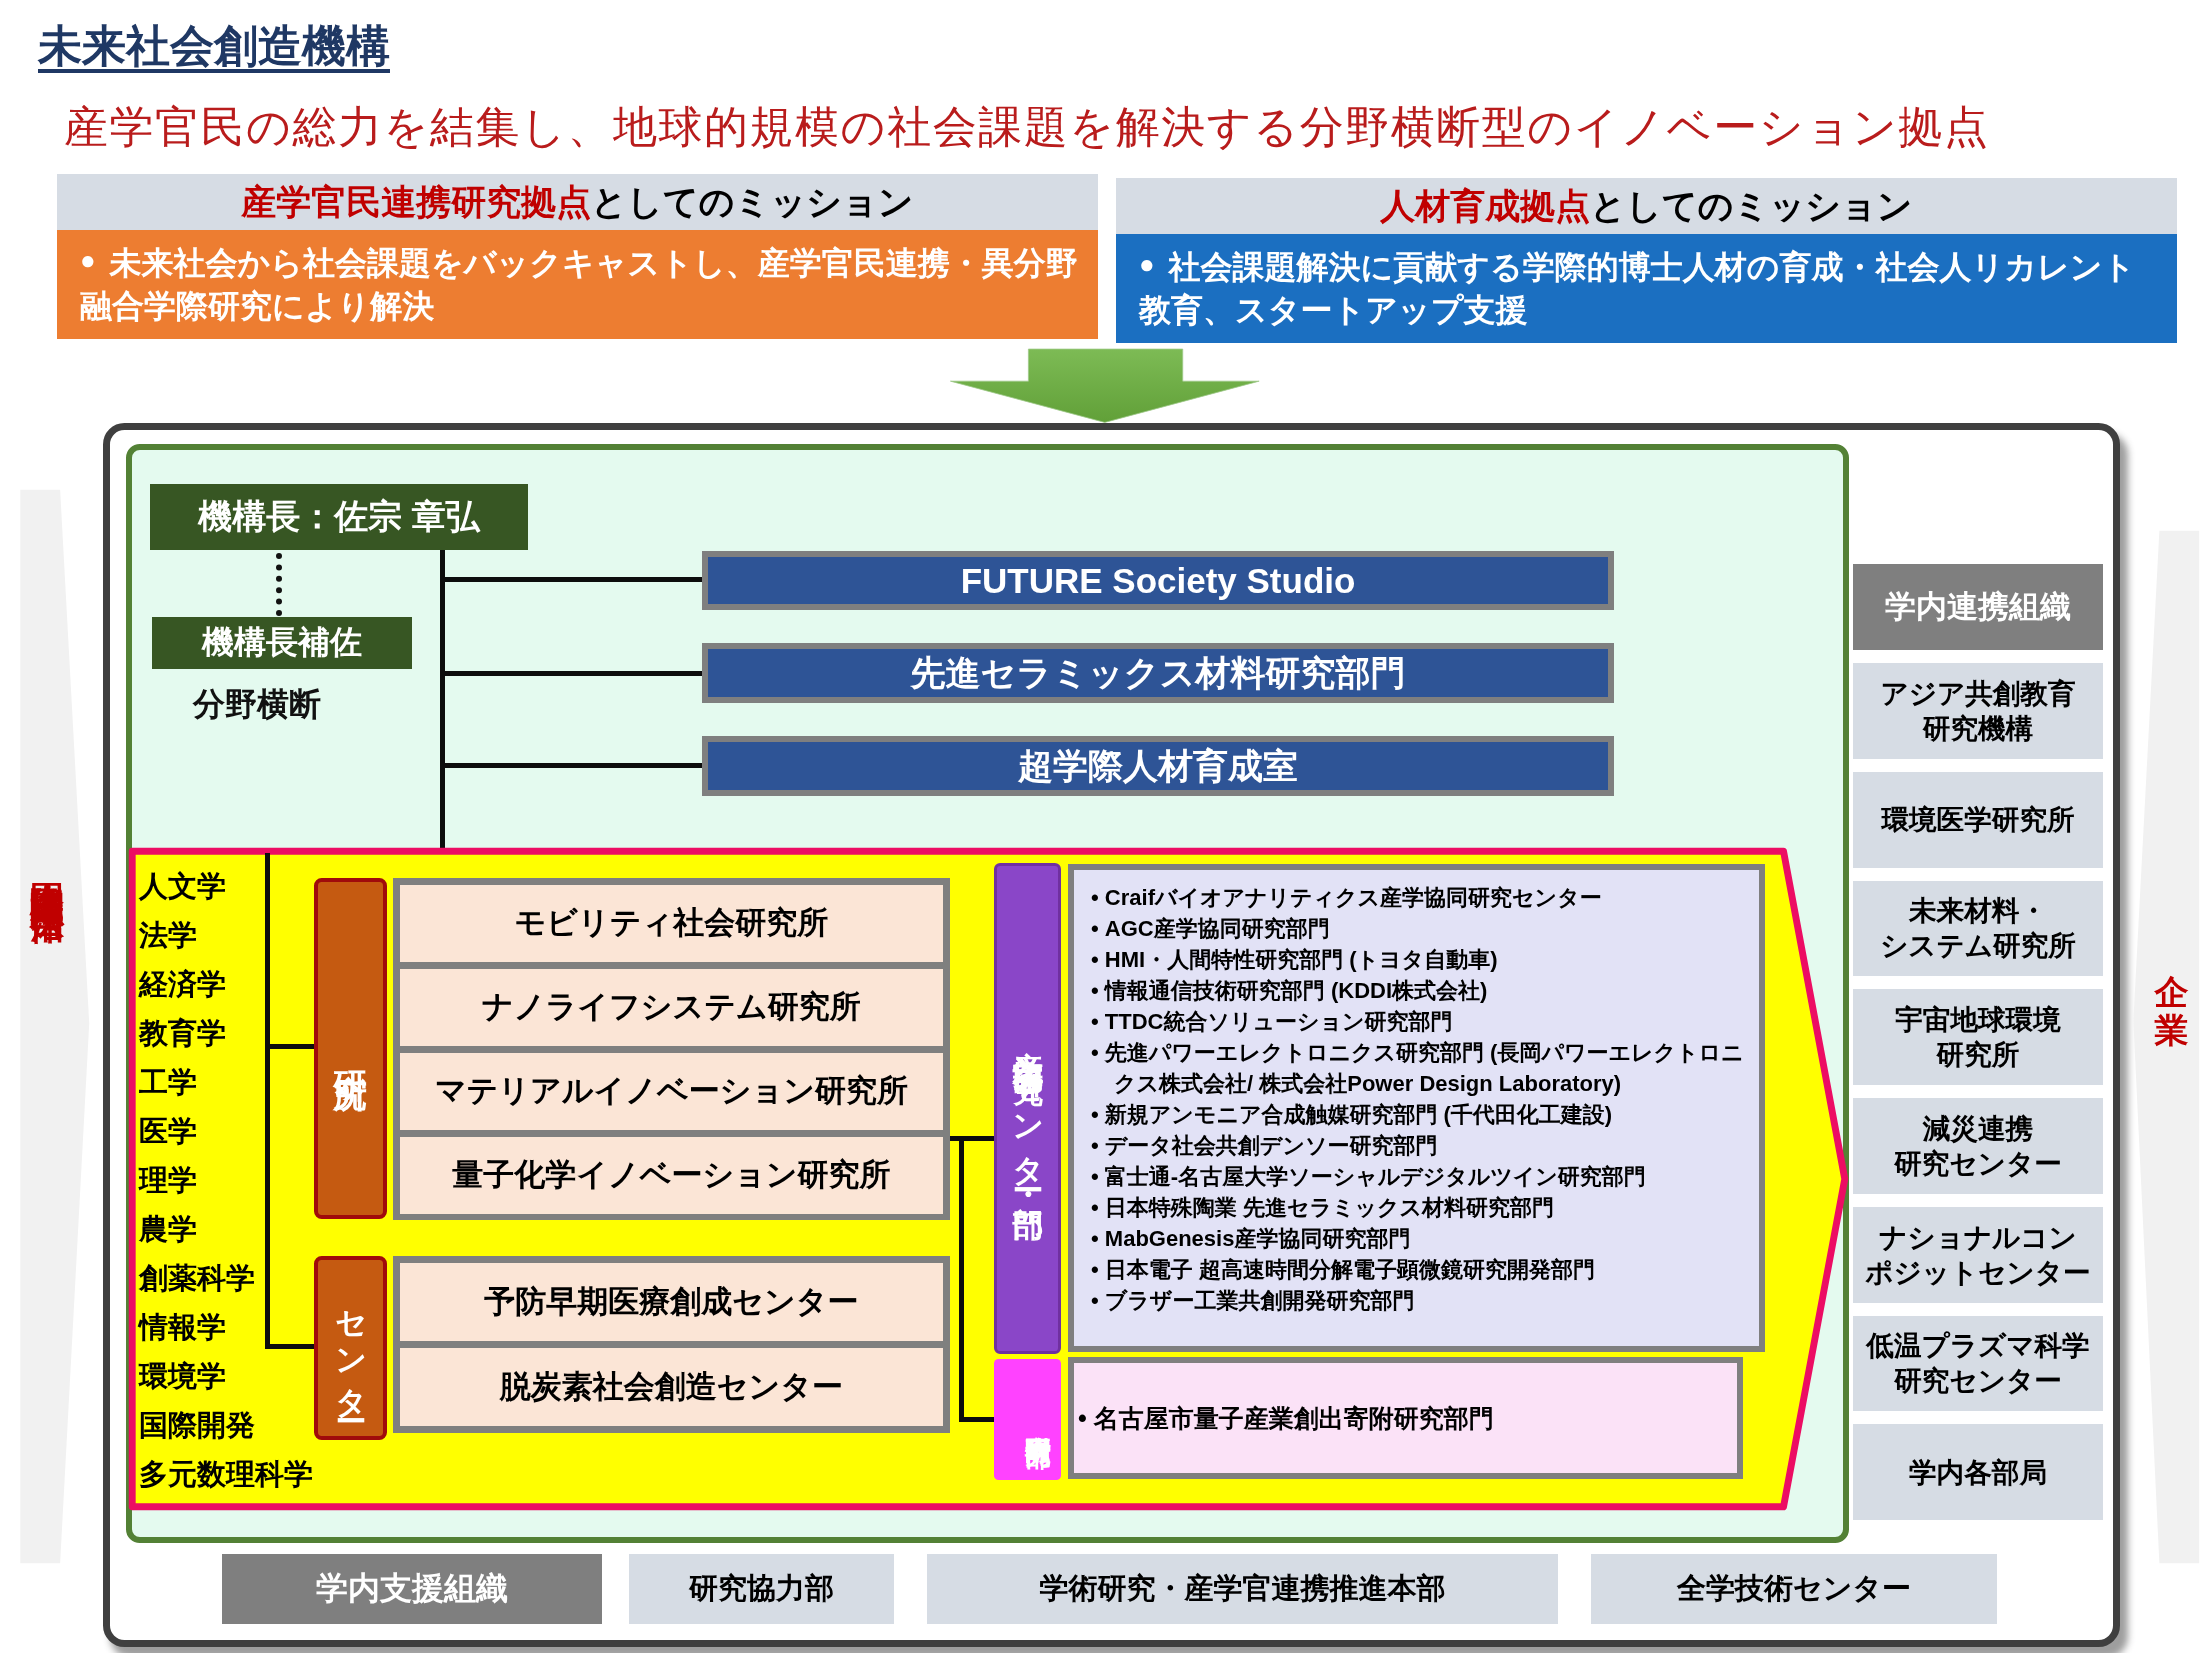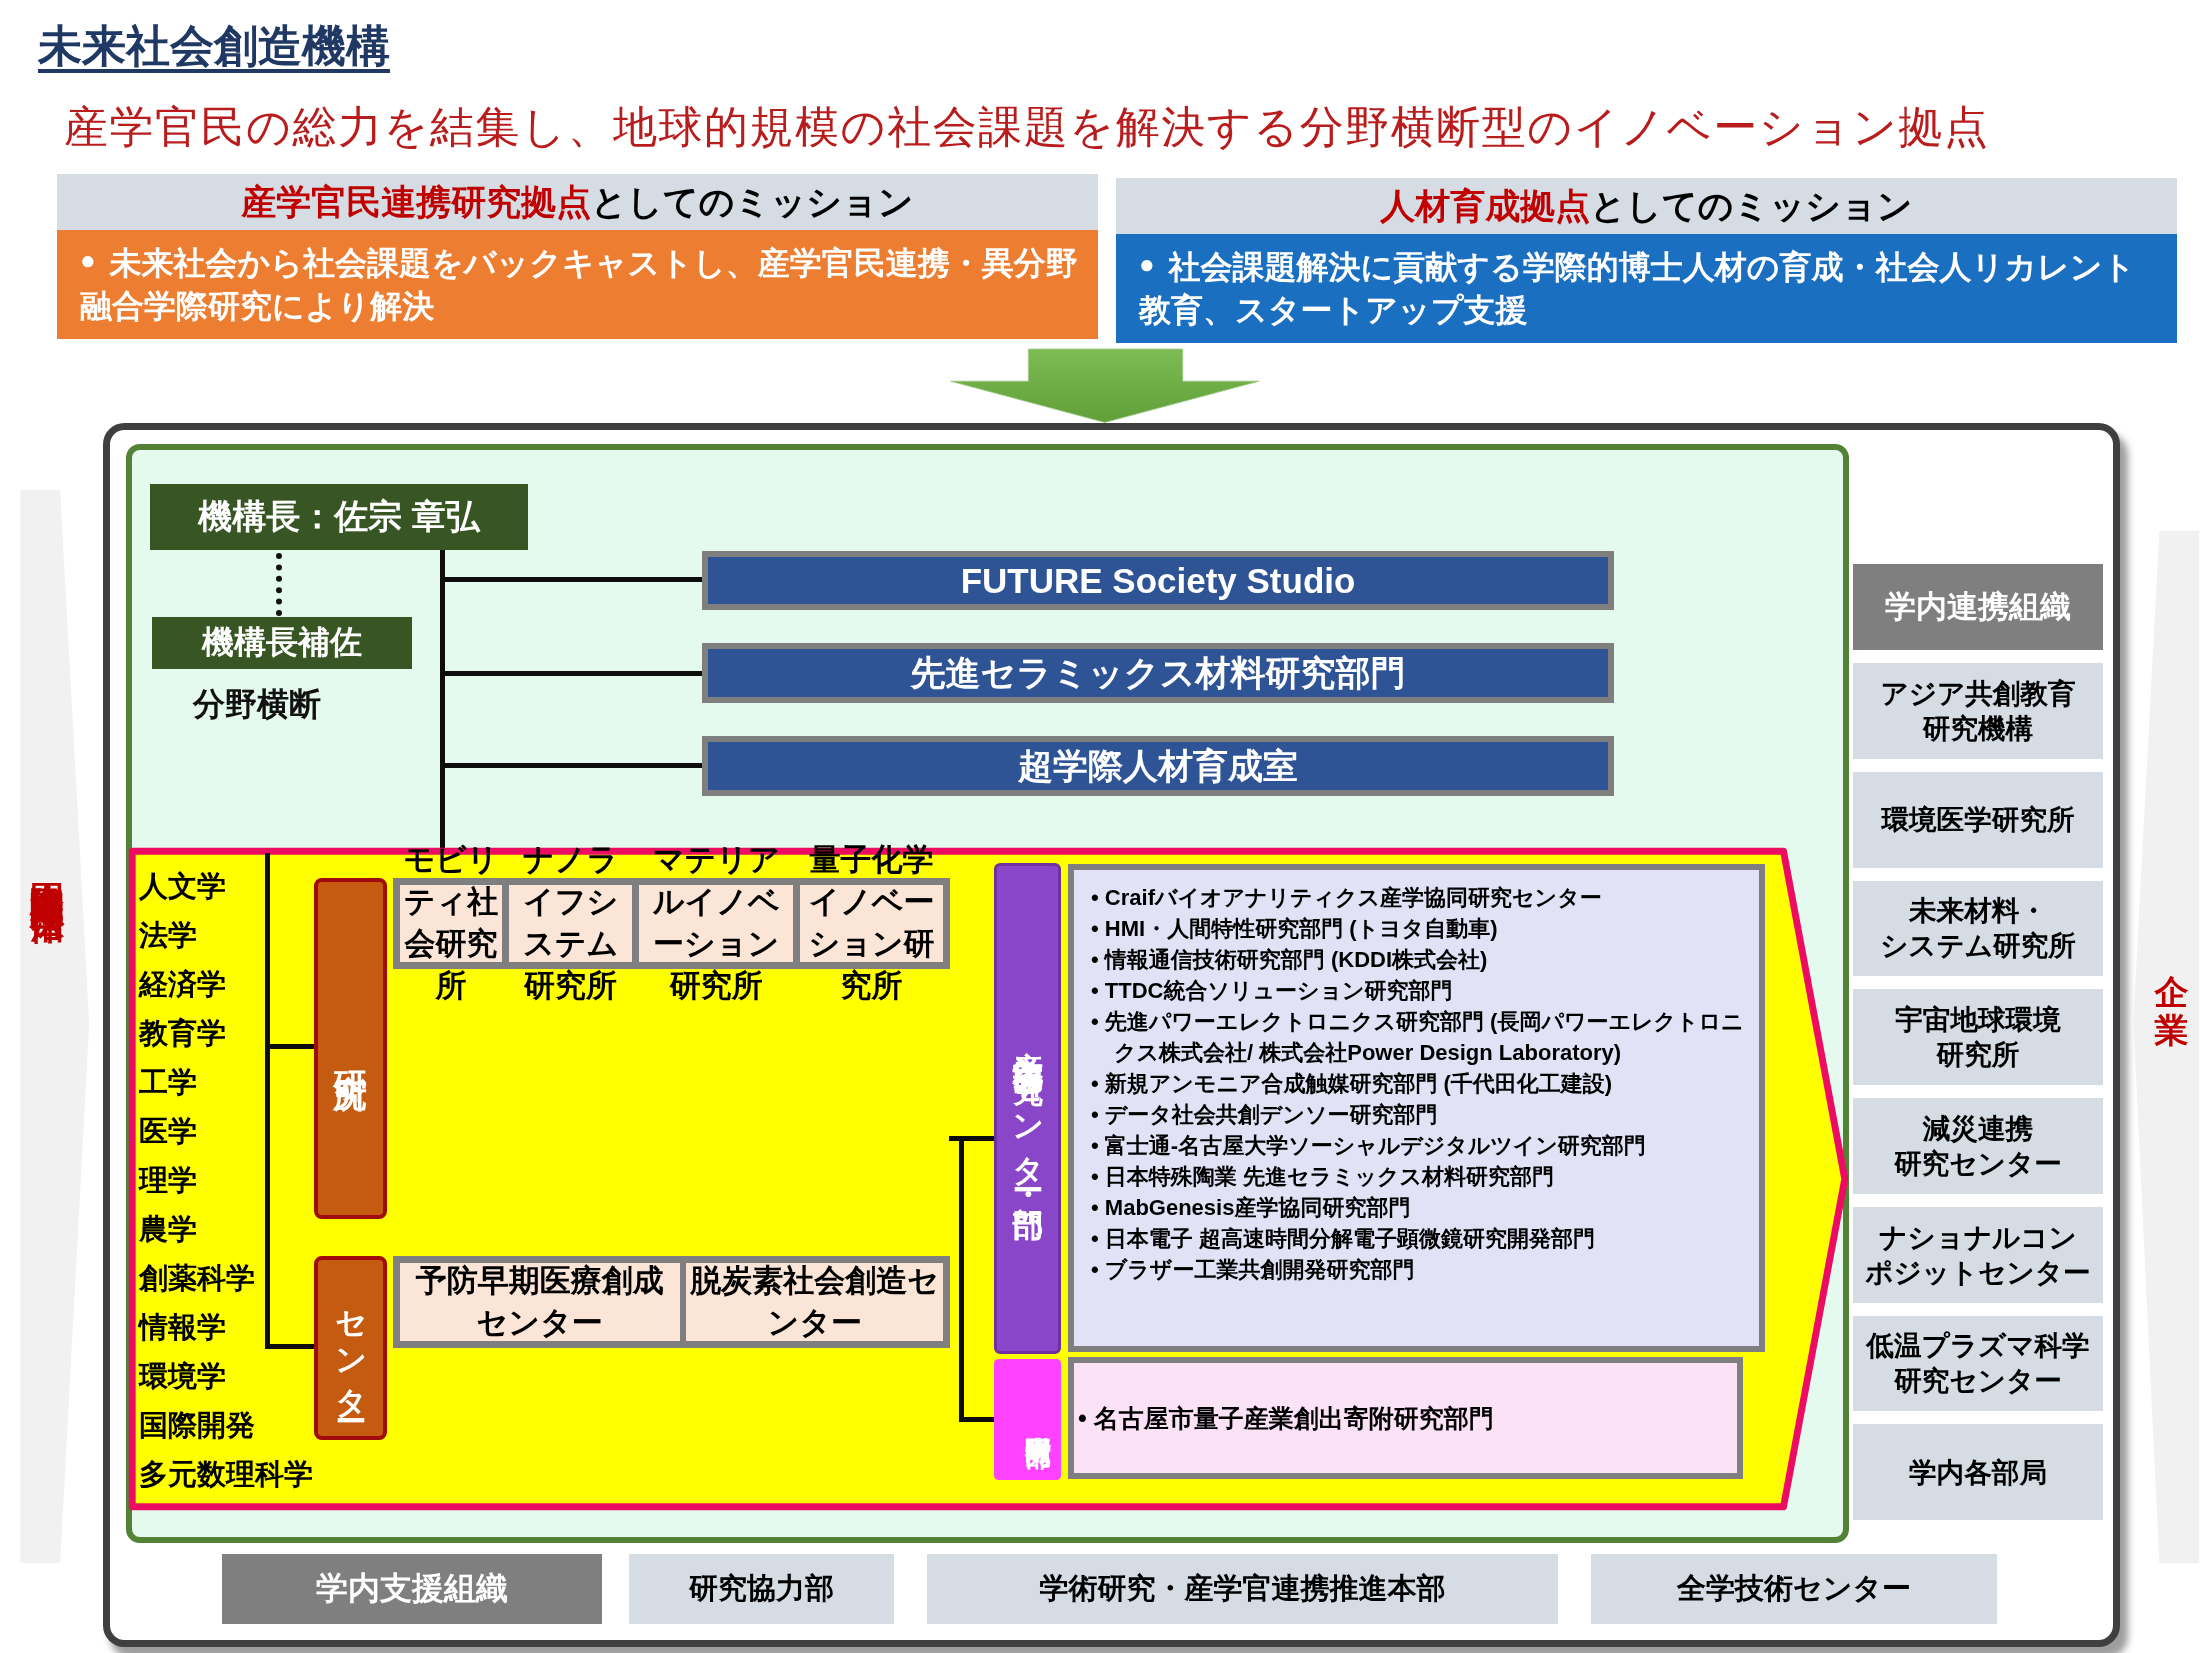--- a/index.html
+++ b/index.html
@@ -25,21 +25,21 @@
   
   .dgreen{background:#375623;color:#fff;font-weight:bold;}
   .navy-bar{background:#2E5496;border:6.1px solid #7F7F7F;color:#fff;font-weight:bold;font-size:35px;}
   .line{background:#0d0d0d;}
   .dotted-v{border-left:6.1px dotted #111;}
   .plain-label{font-size:32px;font-weight:600;color:#111;}
   
   .disc-list{font-size:29px;font-weight:600;line-height:49px;white-space:nowrap;}
   .vlabel{writing-mode:vertical-rl;text-orientation:upright;color:#fff;font-weight:bold;display:flex;align-items:center;justify-content:center;}
   .rust{background:#C55A11;border:4.6px solid #A00B0B;border-radius:7.7px;font-size:34px;letter-spacing:3.1px;}
-  .stack{background:#7F7F7F;display:flex;flex-direction:row;padding:6.9px;gap:6.9px;align-items:flex-end;}
+  .stack{background:#7F7F7F;display:flex;flex-direction:column;padding:6.9px;gap:6.9px;}
   .stack-row{background:#FBE5D6;font-size:31px;font-weight:bold;}
   .purple-label{background:#8A46C8;border:3.1px solid #7030A0;border-radius:6.1px;font-size:31px;letter-spacing:4.6px;}
   .collab-box{background:#E2E2F6;border:6.9px solid #7F7F7F;padding:12.3px 9.2px 7.7px 17px;}
   .collab-item{font-size:22px;font-weight:600;line-height:31px;padding-left:23px;text-indent:-23px;}
   .collab-item::before{content:"• ";font-weight:bold;}
   .pink-label{background:#FF42FF;border-radius:4.6px;font-size:26px;letter-spacing:1.5px;writing-mode:vertical-rl;text-orientation:upright;color:#fff;font-weight:bold;padding:10.7px 4.6px;box-sizing:border-box;text-align:center;}
   .pink-box{background:#FBE2F7;border:6.9px solid #7F7F7F;display:flex;align-items:center;padding-left:4px;}
   .pink-box .collab-item{font-size:25px;}
   
   .side-col{display:flex;flex-direction:column;gap:13px;}
@@ -144,20 +144,21 @@
 <div class="abs stack" style="left:393px;top:1256px;width:543px;">
 
 <div class="stack-row center" style="height:78px;">予防早期医療創成センター</div>
     <div class="stack-row center" style="height:78px;">脱炭素社会創造センター</div>
   </div>
 
 <div class="abs vlabel purple-label" style="left:994px;top:863px;width:61px;height:485px;">産学協同研究センター・部門</div>
 <div class="abs collab-box" style="left:1068px;top:864px;width:659px;height:456px;">
 
 <div class="collab-item">Craifバイオアナリティクス産学協同研究センター</div>
+    <div class="collab-item">AGC産学協同研究部門</div>
     <div class="collab-item">HMI・人間特性研究部門 (トヨタ自動車)</div>
     <div class="collab-item">情報通信技術研究部門 (KDDI株式会社)</div>
     <div class="collab-item">TTDC統合ソリューション研究部門</div>
     <div class="collab-item">先進パワーエレクトロニクス研究部門 (長岡パワーエレクトロニクス株式会社/ 株式会社Power Design Laboratory)</div>
     <div class="collab-item">新規アンモニア合成触媒研究部門 (千代田化工建設)</div>
     <div class="collab-item">データ社会共創デンソー研究部門</div>
     <div class="collab-item">富士通-名古屋大学ソーシャルデジタルツイン研究部門</div>
     <div class="collab-item">日本特殊陶業 先進セラミックス材料研究部門</div>
     <div class="collab-item">MabGenesis産学協同研究部門</div>
     <div class="collab-item">日本電子 超高速時間分解電子顕微鏡研究開発部門</div>

